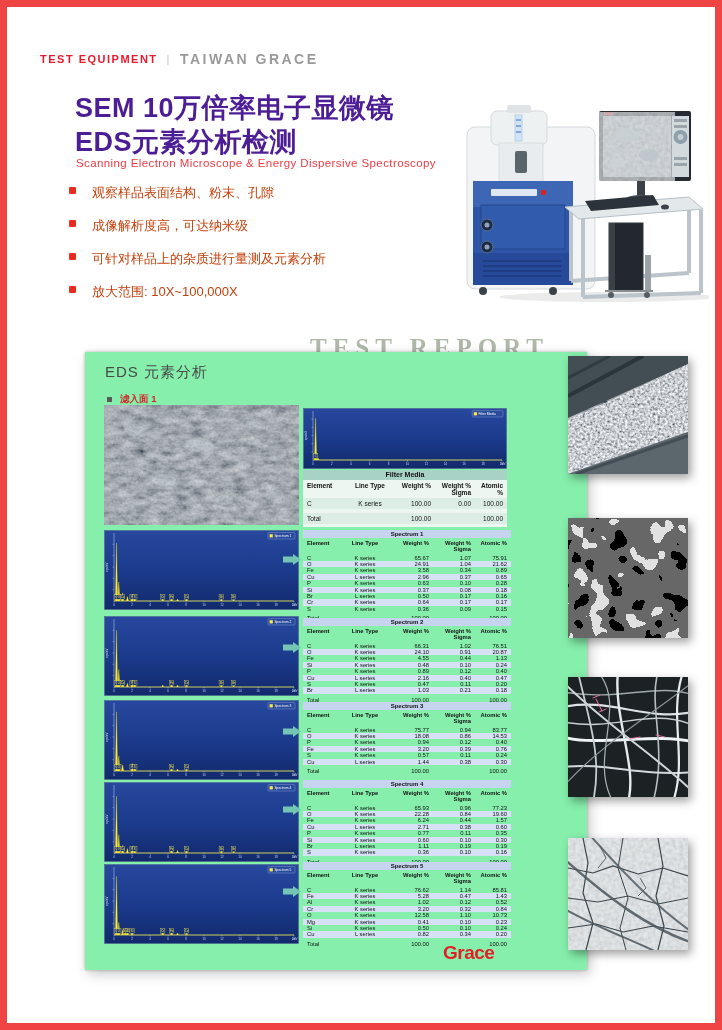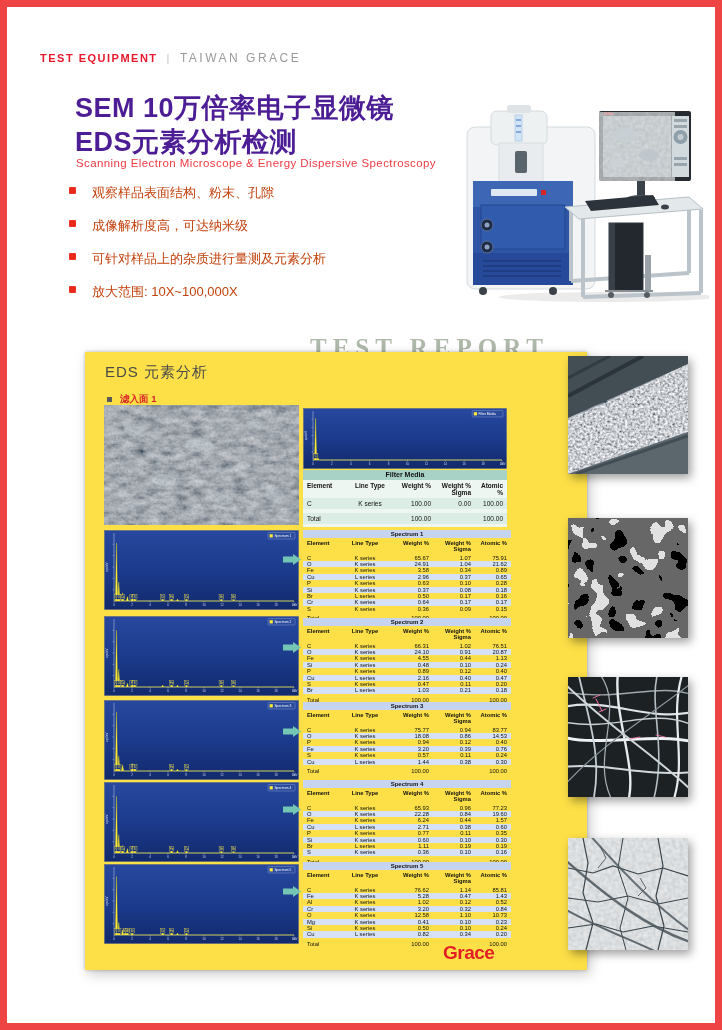--- a/index.html
+++ b/index.html
@@ -1,36 +1,36 @@
 <!DOCTYPE html>
 <html><head>
 <meta charset="utf-8">
 <style>
   html,body{margin:0;padding:0;background:#fff;}
   .page{position:relative;width:722px;height:1030px;background:#ffffff;overflow:hidden;
         font-family:"Liberation Sans",sans-serif;border:7px solid #ef4444;box-sizing:border-box;}
   
   .brand{position:absolute;left:33px;top:44px;font-size:11px;font-weight:bold;letter-spacing:1.5px;color:#e8192c;display:flex;align-items:center;gap:9px;}
   .brand .divider{color:#c4c4c4;font-weight:normal;}
-  .brand .right{color:#9a9a9a;font-weight:normal;letter-spacing:2.5px;font-size:12px;}
+  .brand .right{color:#9a9a9a;font-weight:bold;letter-spacing:2.5px;font-size:14px;}
   
   .title{position:absolute;left:68px;top:84px;font-size:27px;font-weight:800;color:#4c1d95;line-height:1.26;letter-spacing:.5px;margin:0;}
   .title span{display:block;}
   .subtitle{position:absolute;left:69px;top:150px;font-size:11.5px;color:#ee3a44;letter-spacing:.4px;}
   
   .bullets{position:absolute;left:62px;top:177px;list-style:none;margin:0;padding:0;}
   .bullets li{position:relative;padding-left:23px;margin-bottom:15px;font-size:13px;color:#c2410c;}
   .bullets .sq{position:absolute;left:0;top:3px;width:7px;height:7px;background:#e8291c;border-radius:1px;box-shadow:0 0 1px #ff8d6d inset;}
   
   .machine{position:absolute;left:450px;top:78px;}
   
   .watermark{position:absolute;left:303px;top:327px;font-family:"Liberation Serif",serif;font-weight:bold;
              font-size:25px;letter-spacing:6px;color:#a7b2a1;opacity:.9;}
   
-  .panel{position:absolute;left:78px;top:345px;width:502px;height:618px;background:#fde047;
+  .panel{position:absolute;left:78px;top:345px;width:502px;height:618px;background:#86efac;
          box-shadow:0 0 3px rgba(0,0,0,.25),3px 4px 12px rgba(0,0,0,.22);}
   .panel-title{position:absolute;left:20px;top:11px;font-size:15px;color:#4a4a4a;letter-spacing:1px;}
   .sample{position:absolute;left:22px;top:41px;display:flex;align-items:center;gap:8px;}
   .sample .sq{width:5px;height:5px;background:#5a5a5a;}
   .sample .lbl{font-size:9.5px;font-weight:bold;color:#d8232a;}
   .main-img{position:absolute;left:19px;top:53px;}
   .chart{position:absolute;display:block;}
   .arrow{position:absolute;width:18px;height:11px;}
   
   .etable{position:absolute;color:#111;}

